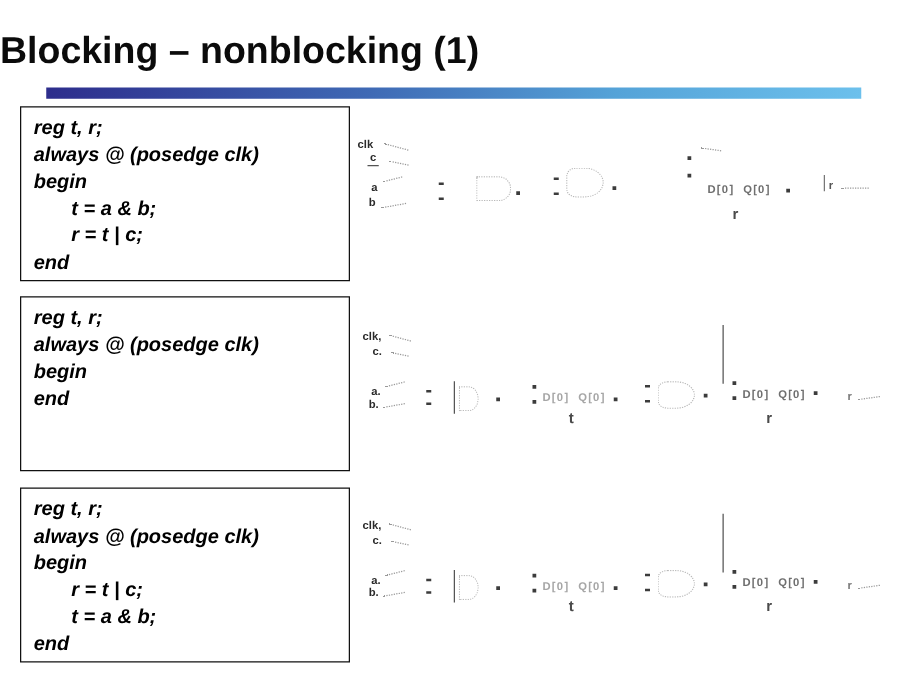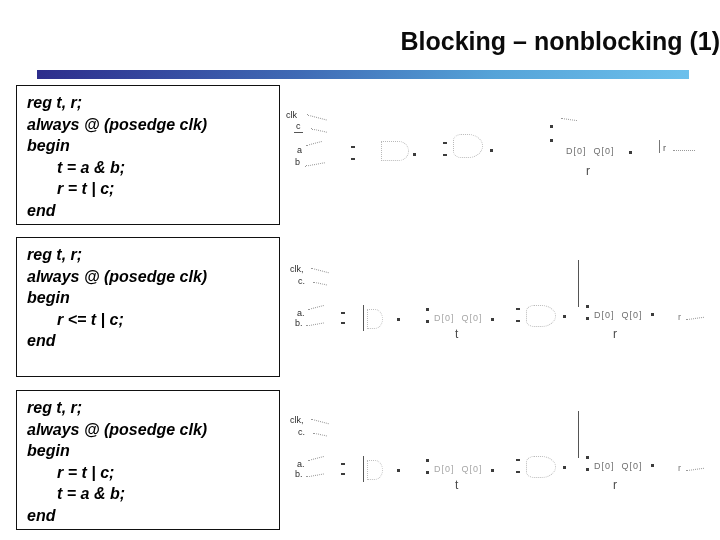--- a/index.html
+++ b/index.html
@@ -1,32 +1,32 @@
 <!DOCTYPE html>
 <html><head>
 <meta charset="utf-8">
 <style>
   html,body{margin:0;padding:0;background:#fff;}
   body{width:720px;height:540px;overflow:hidden;font-family:"Liberation Sans",sans-serif;}
   .slide{position:relative;width:720px;height:540px;background:#ffffff;}
 
-  .title{position:absolute;top:24px;left:0;width:100%;text-align:right;
-         font-size:25px;line-height:34px;font-weight:bold;color:#0b0b0b;}
+  .title{position:absolute;top:24px;left:0;width:100%;text-align:left;
+         font-size:30px;line-height:34px;font-weight:bold;color:#0b0b0b;}
 
   .accent-bar{position:absolute;left:37px;top:70px;width:652px;height:9px;
          background:linear-gradient(90deg,#2d2d8c 0%,#3f6ab5 40%,#55a3d8 70%,#6cc0ec 100%);}
 
   .codebox{position:absolute;left:16px;width:264px;height:140px;
          border:1.5px solid #111;background:#fff;box-sizing:border-box;}
   .codebox .code{padding:6px 0 0 10px;font-style:italic;font-weight:bold;
          font-size:16px;line-height:21.5px;color:#000;}
   .codebox .line{white-space:pre;}
   .codebox .indent{padding-left:30px;}
 
-  .diag{position:absolute;left:283px;width:430px;height:92px;}
+  .diag{position:absolute;left:283px;width:430px;height:92px;font-weight:bold;}
   .dl{position:absolute;font-size:9px;line-height:10px;color:#2a2a2a;}
   .dl.u{border-bottom:1px solid #555;padding:0 2px 1px 2px;}
   .dtail{position:absolute;height:0;border-top:1px dotted #999;}
   .dot{position:absolute;width:3px;height:3px;background:#3c3c3c;}
   .pin{position:absolute;width:4px;height:2px;background:#3c3c3c;}
   .andgate{position:absolute;border:1px dotted #b9b9b9;border-radius:0 10px 10px 0;}
   .andflat{position:absolute;width:1px;background:#555;}
   .andcurve{position:absolute;border:1px dotted #bdbdbd;border-radius:0 60% 60% 0;}
   .orgate{position:absolute;border:1px dotted #b9b9b9;border-radius:35% 65% 65% 35%;}
   .ffpins{position:absolute;font-size:9px;line-height:10px;color:#6f6f6f;white-space:pre;letter-spacing:1px;}
@@ -53,21 +53,20 @@
       <div class="line indent">r = t | c;</div>
       <div class="line">end</div>
     </div>
   </div>
 
   <div class="codebox" style="top:237px;">
     <div class="code">
       <div class="line">reg t, r;</div>
       <div class="line">always @ (posedge clk)</div>
       <div class="line">begin</div>
-      <div class="line indent">r &lt;= t | c;</div>
       <div class="line">end</div>
     </div>
   </div>
 
   <div class="codebox" style="top:390px;">
     <div class="code">
       <div class="line">reg t, r;</div>
       <div class="line">always @ (posedge clk)</div>
       <div class="line">begin</div>
       <div class="line indent">r = t | c;</div>

